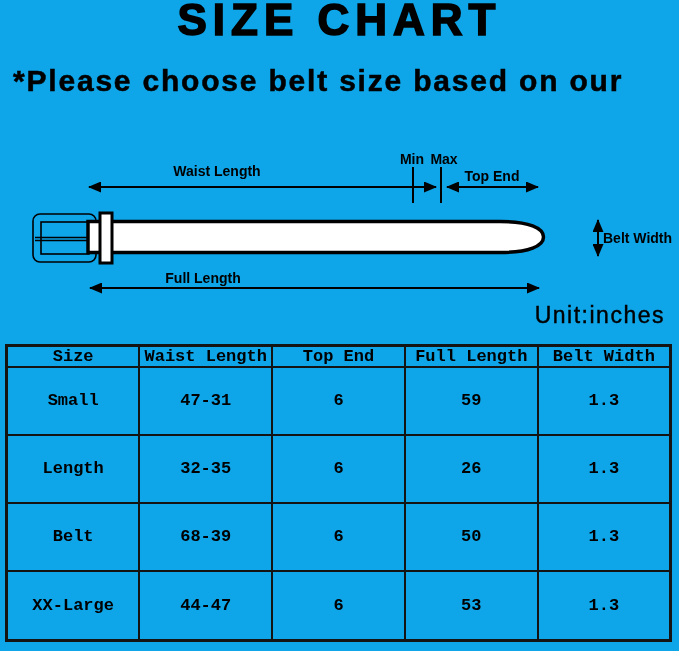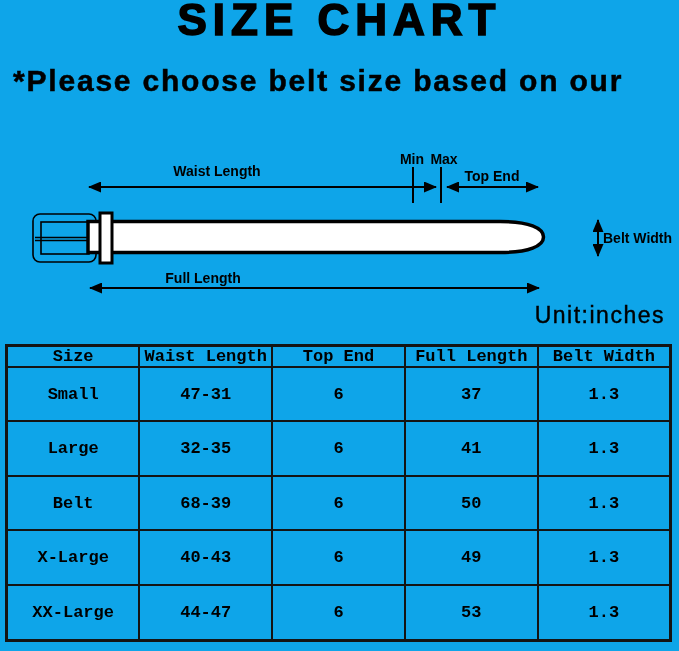--- a/index.html
+++ b/index.html
@@ -78,42 +78,35 @@
         <th>Top End</th>
         <th>Full Length</th>
         <th>Belt Width</th>
       </tr>
     </thead>
     <tbody>
       <tr>
         <td>Small</td>
         <td>47-31</td>
         <td>6</td>
-        <td>37</td>
+        <td>59</td>
         <td>1.3</td>
       </tr>
       <tr>
-        <td>Large</td>
+        <td>Length</td>
         <td>32-35</td>
         <td>6</td>
-        <td>41</td>
+        <td>26</td>
         <td>1.3</td>
       </tr>
       <tr>
         <td>Belt</td>
         <td>68-39</td>
         <td>6</td>
         <td>50</td>
-        <td>1.3</td>
-      </tr>
-      <tr>
-        <td>X-Large</td>
-        <td>40-43</td>
-        <td>6</td>
-        <td>49</td>
         <td>1.3</td>
       </tr>
       <tr>
         <td>XX-Large</td>
         <td>44-47</td>
         <td>6</td>
         <td>53</td>
         <td>1.3</td>
       </tr>
     </tbody>

